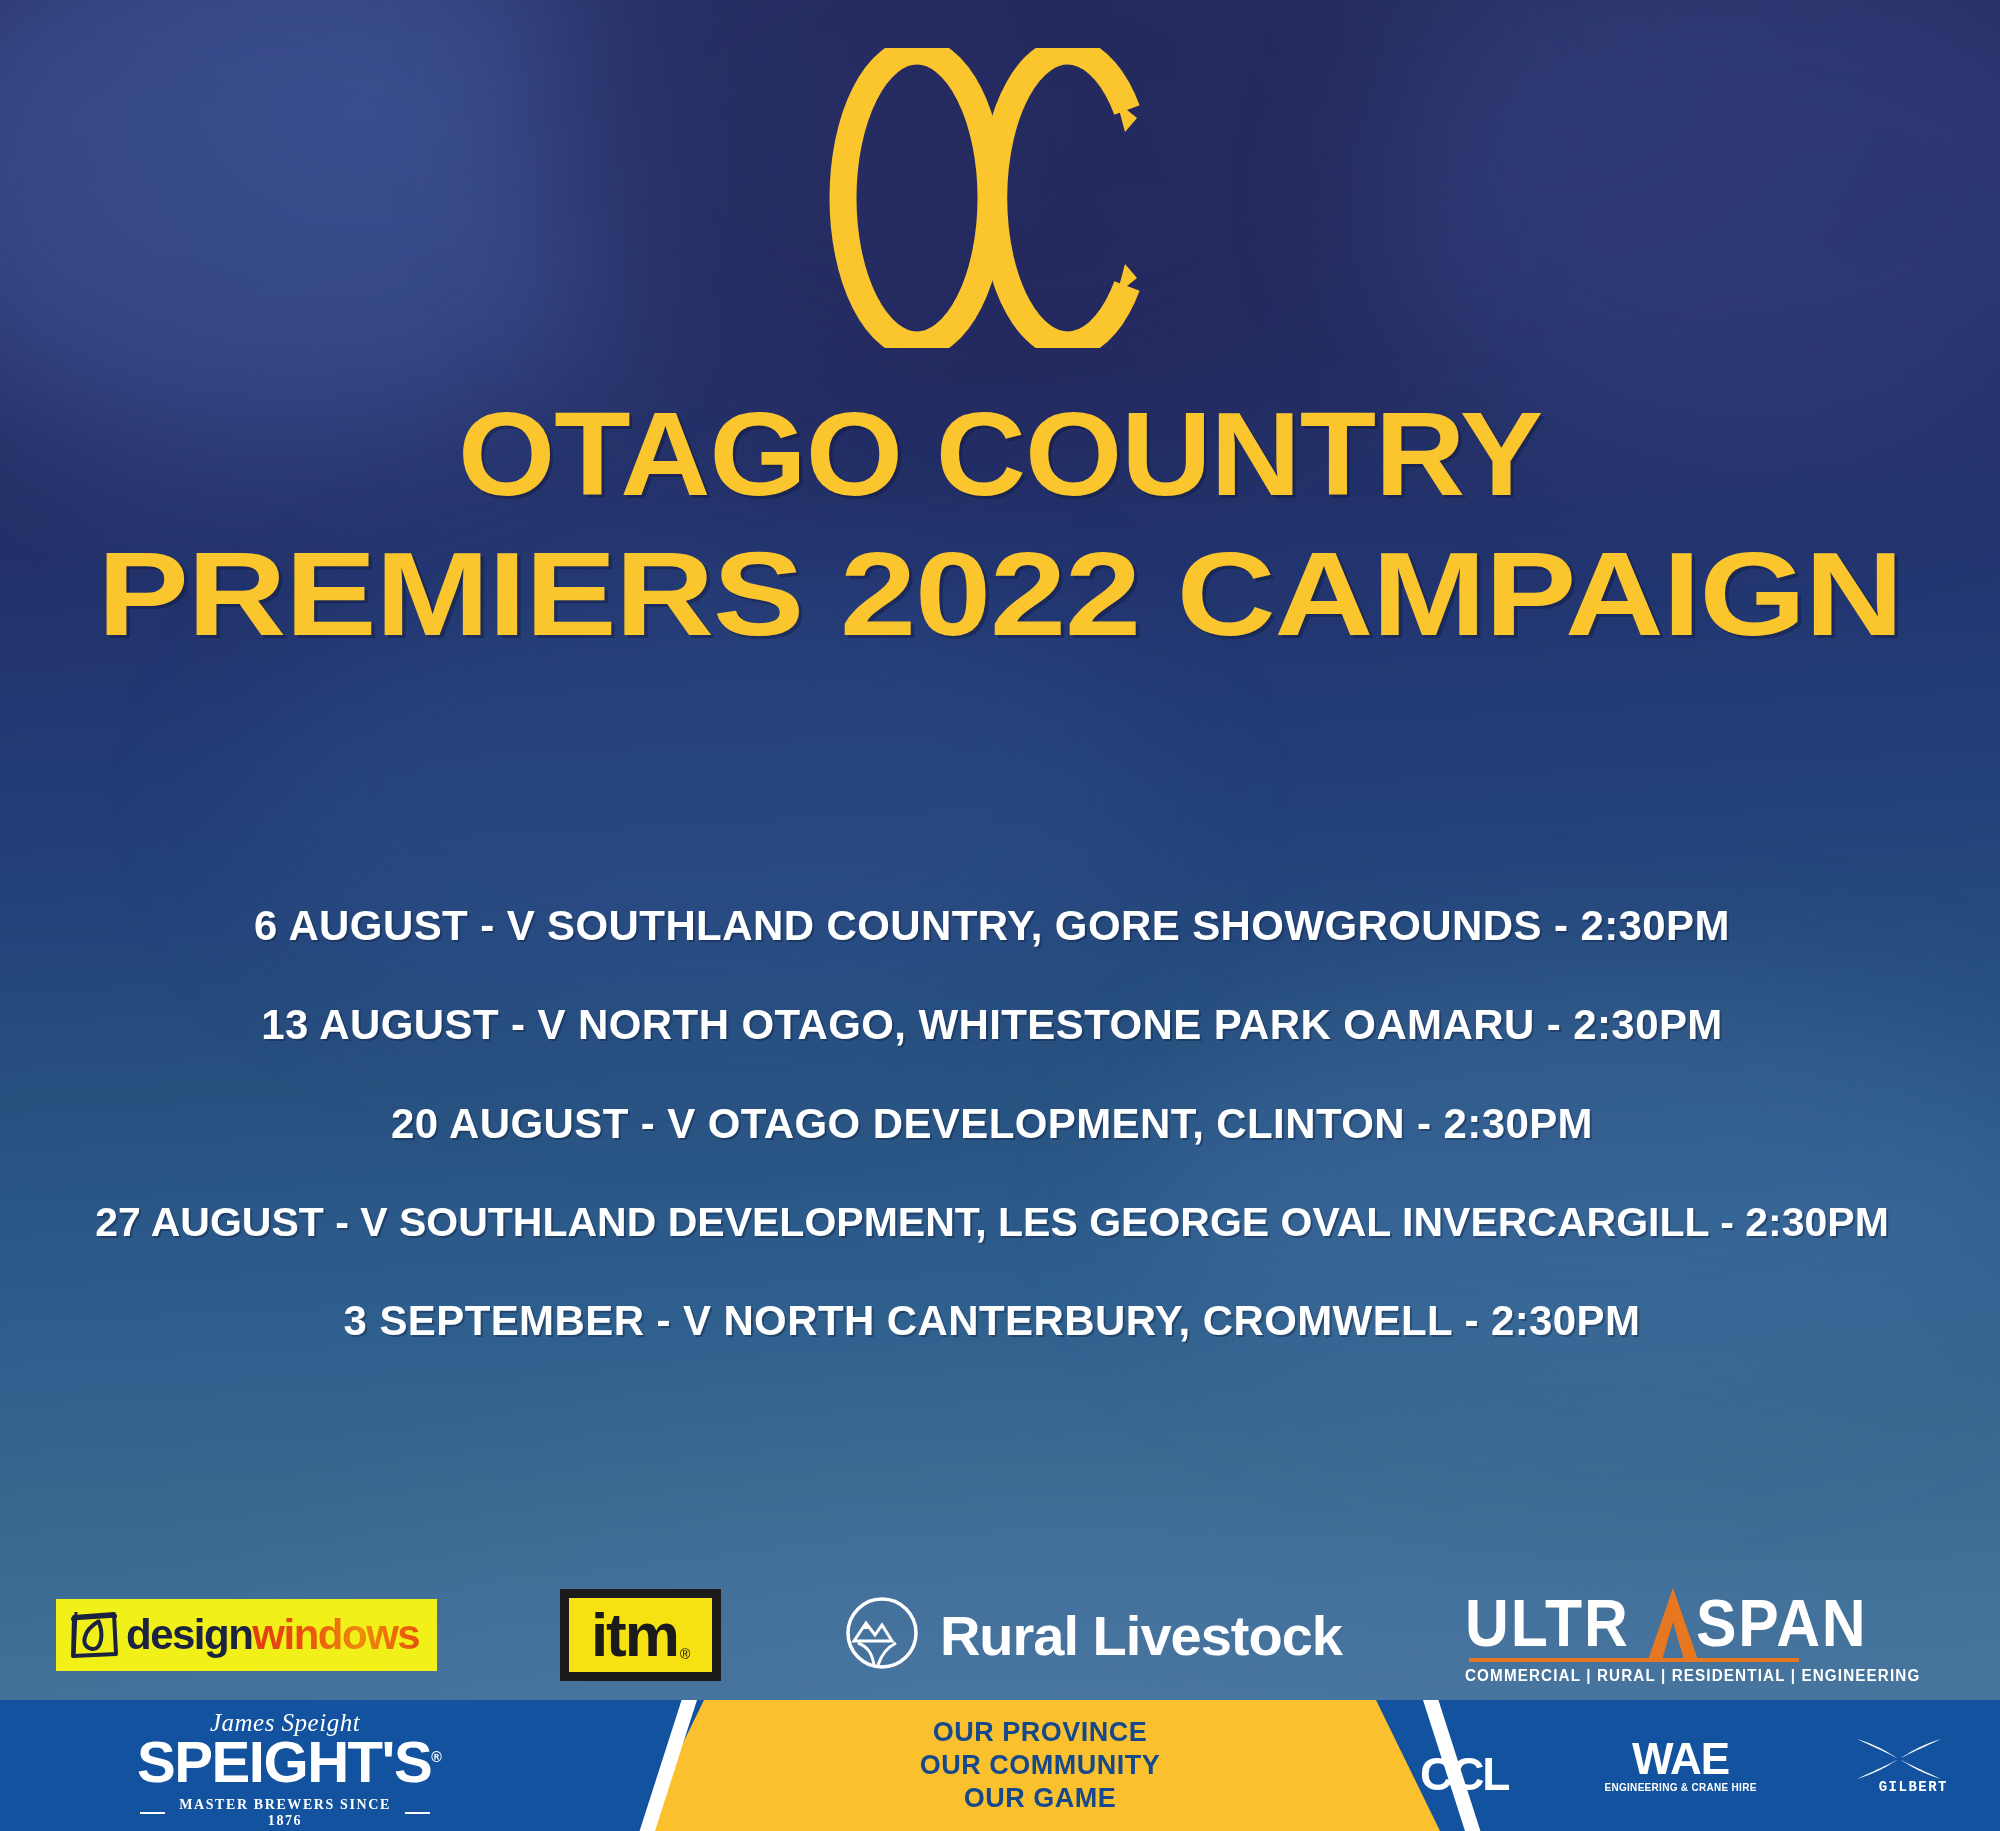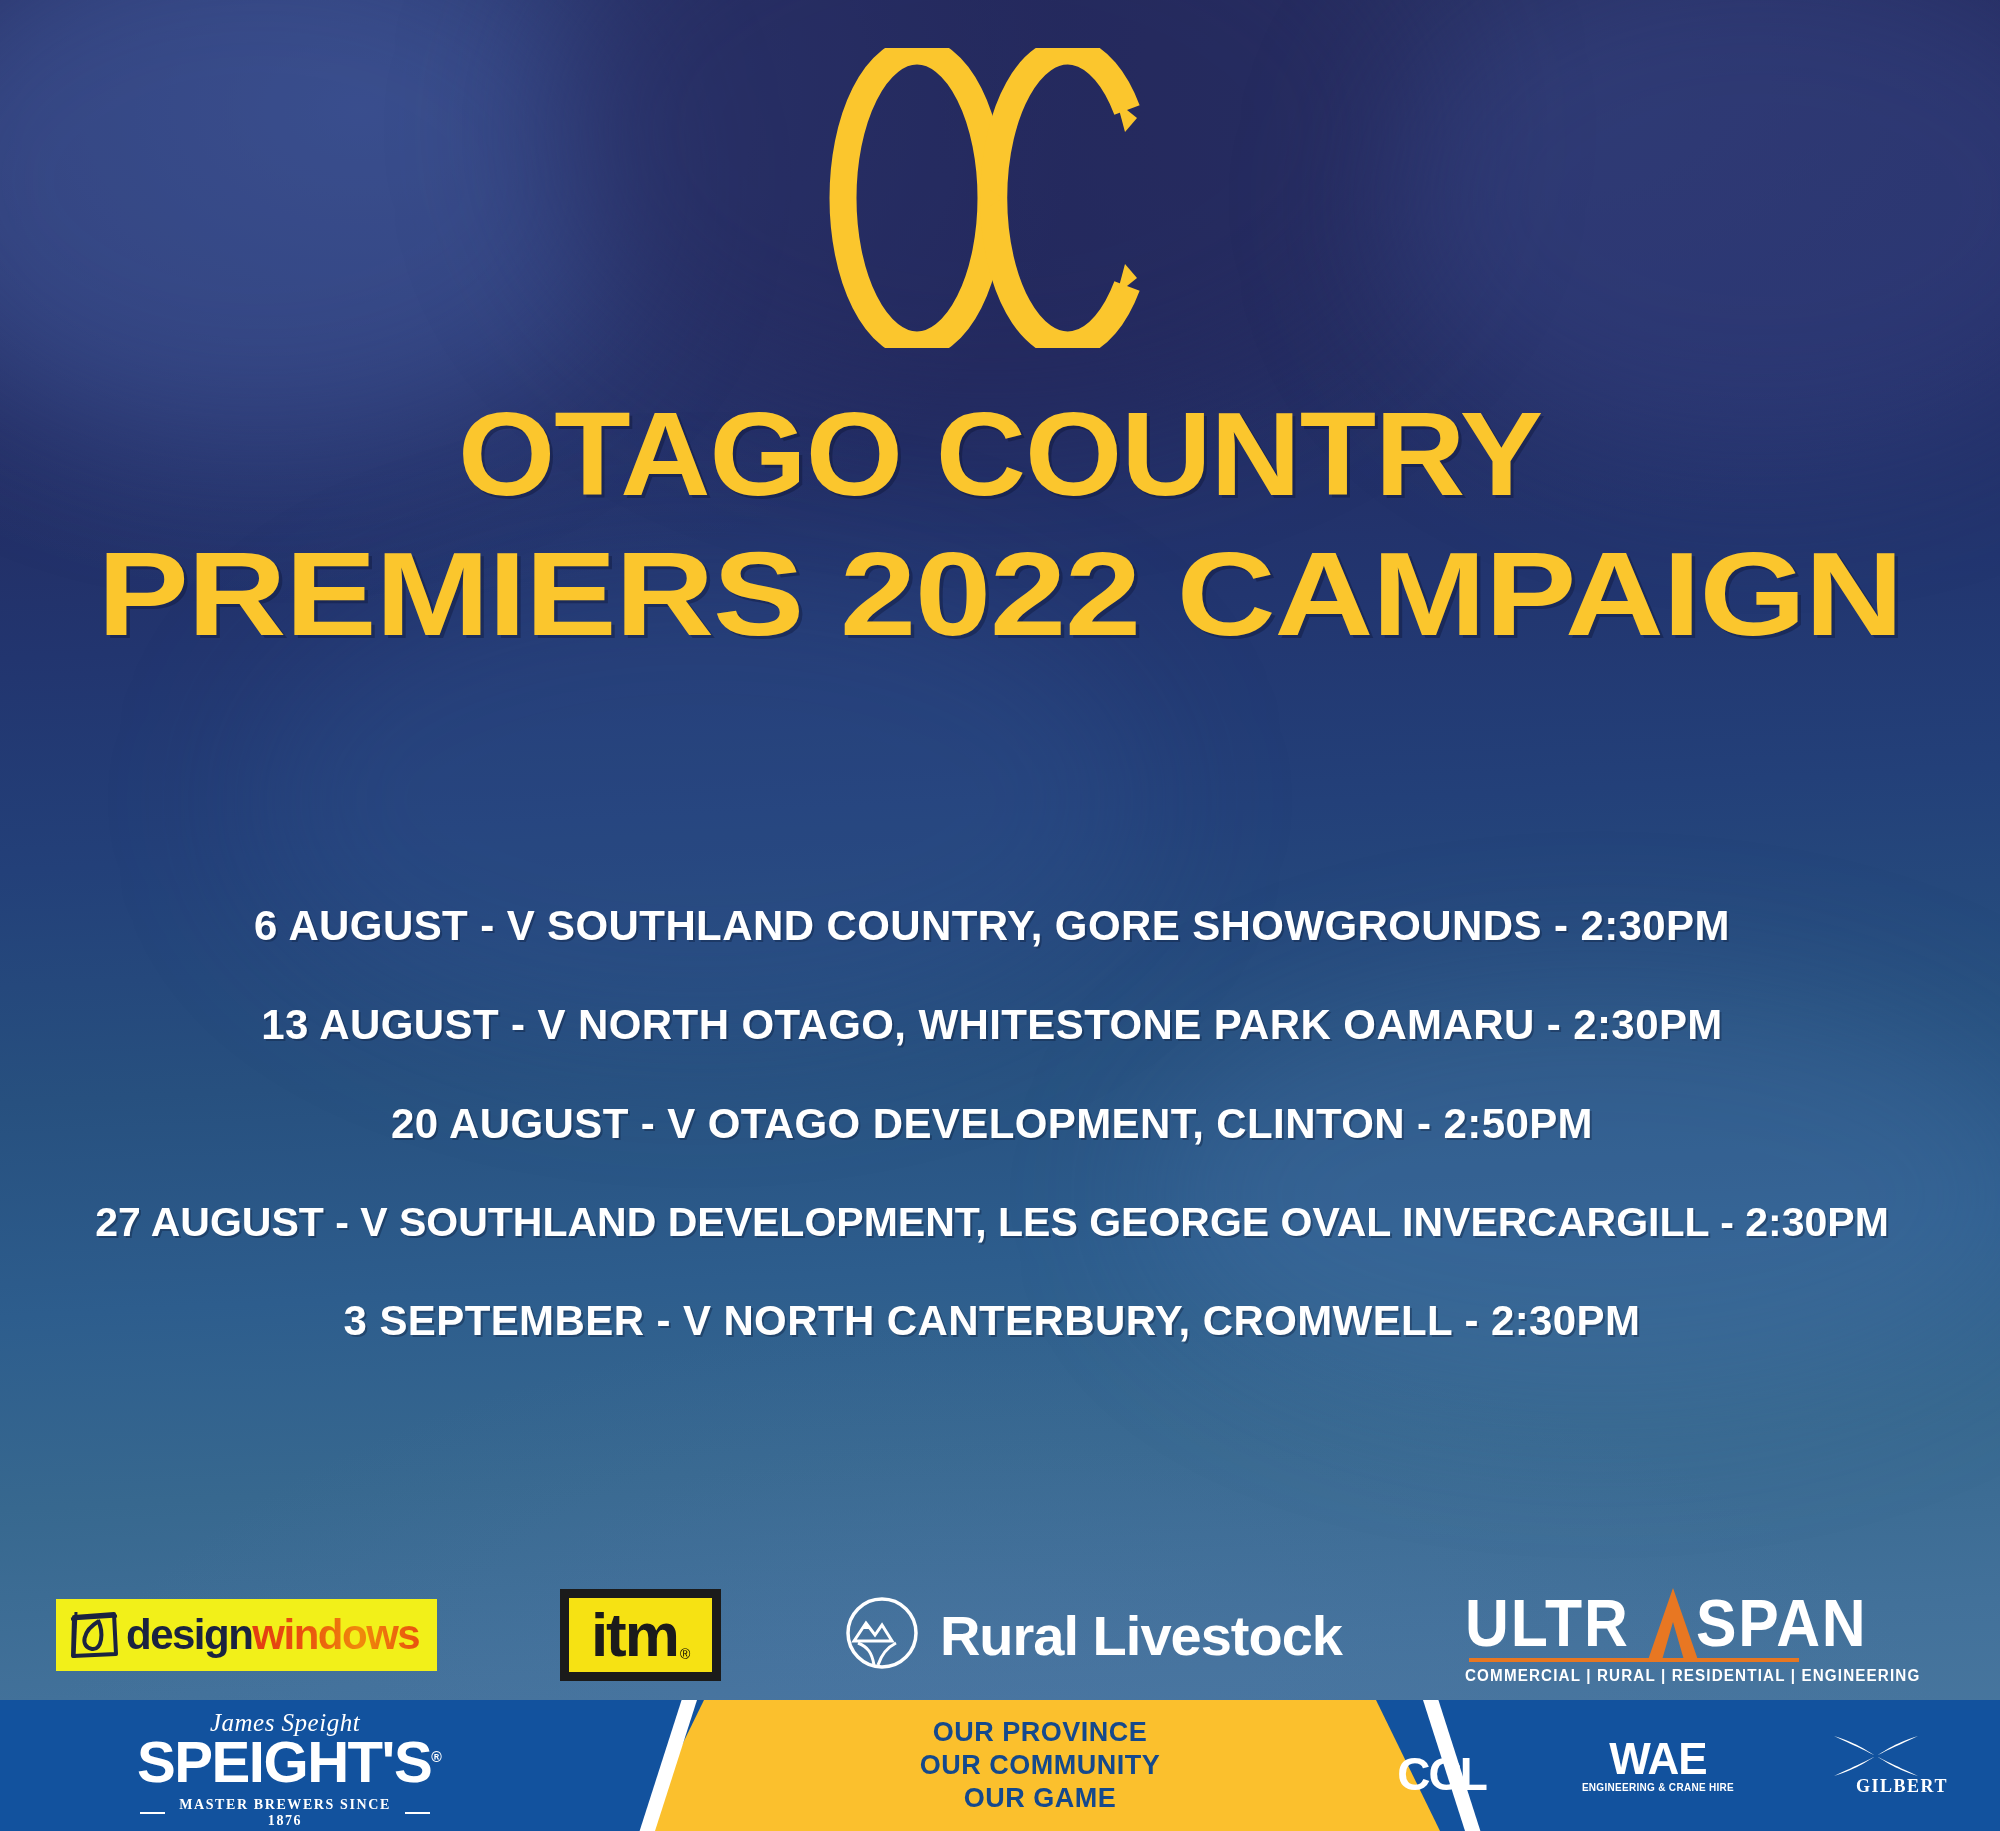--- a/index.html
+++ b/index.html
@@ -129,21 +129,21 @@
   .star{width:24px;height:24px;background:#F2792B;
         clip-path:polygon(50% 0%,61% 35%,98% 35%,68% 57%,79% 91%,50% 70%,21% 91%,32% 57%,2% 35%,39% 35%);}
 
   
   .rightlogos{position:absolute;right:52px;top:0;height:131px;display:flex;align-items:center;gap:96px;z-index:3;}
   .ccl{color:#fff;font-size:46px;font-weight:bold;letter-spacing:-2px;font-family:"Liberation Sans",sans-serif;margin-top:16px;}
   .wae{text-align:center;color:#fff;}
   .wae-t{font-size:44px;font-weight:bold;letter-spacing:-1px;line-height:.95;}
   .wae-s{font-size:10px;font-weight:bold;letter-spacing:.3px;margin-top:2px;border-top:0;}
   .gilbert{text-align:center;color:#fff;}
-  .gb-name{font-family:Liberation Serif, serif;font-weight:bold;font-size:18px;letter-spacing:1.5px;margin-top:-2px;margin-left:26px;}
+  .gb-name{font-family:Liberation Mono, monospace;font-weight:bold;font-size:14px;letter-spacing:1.5px;margin-top:-2px;margin-left:26px;}
 </style>
 </head>
 <body>
 
 <div class="poster">
 
   <div class="cloud c1"></div>
   <div class="cloud c2"></div>
   <div class="cloud c3"></div>
   <div class="cloud c4"></div>
@@ -166,21 +166,21 @@
   </div>
 
   <div class="title-block">
     <div class="title-line title-1">OTAGO COUNTRY</div>
     <div class="title-line title-2">PREMIERS 2022 CAMPAIGN</div>
   </div>
 
   <div class="fixtures">
     <div class="fixture">6 AUGUST - V SOUTHLAND COUNTRY, GORE SHOWGROUNDS - 2:30PM</div>
     <div class="fixture">13 AUGUST - V NORTH OTAGO, WHITESTONE PARK OAMARU - 2:30PM</div>
-    <div class="fixture">20 AUGUST - V OTAGO DEVELOPMENT, CLINTON - 2:50PM</div>
+    <div class="fixture">20 AUGUST - V OTAGO DEVELOPMENT, CLINTON - 2:30PM</div>
     <div class="fixture fx-4">27 AUGUST - V SOUTHLAND DEVELOPMENT, LES GEORGE OVAL INVERCARGILL - 2:30PM</div>
     <div class="fixture">3 SEPTEMBER - V NORTH CANTERBURY, CROMWELL - 2:30PM</div>
   </div>
 
   <div class="sponsors">
 
     <div class="sp">
       <div class="dw">
         <span class="dw-mark">
           <svg width="52" height="52" viewBox="0 0 52 52">

